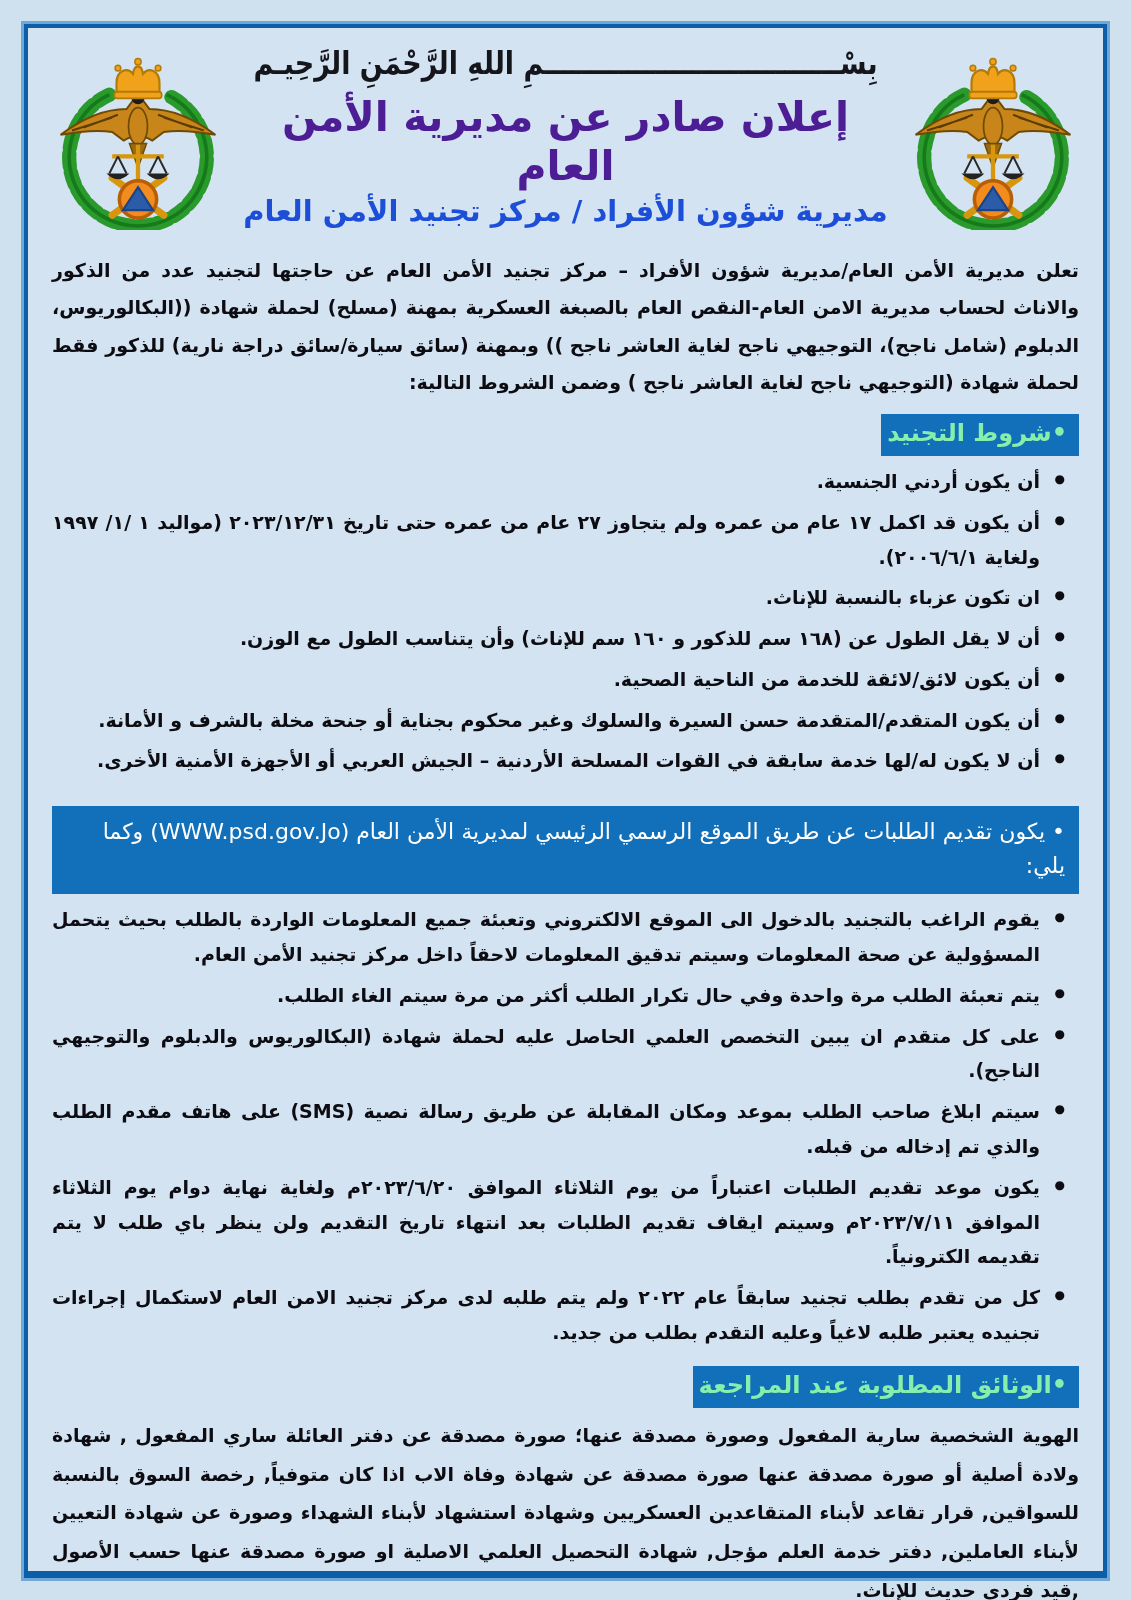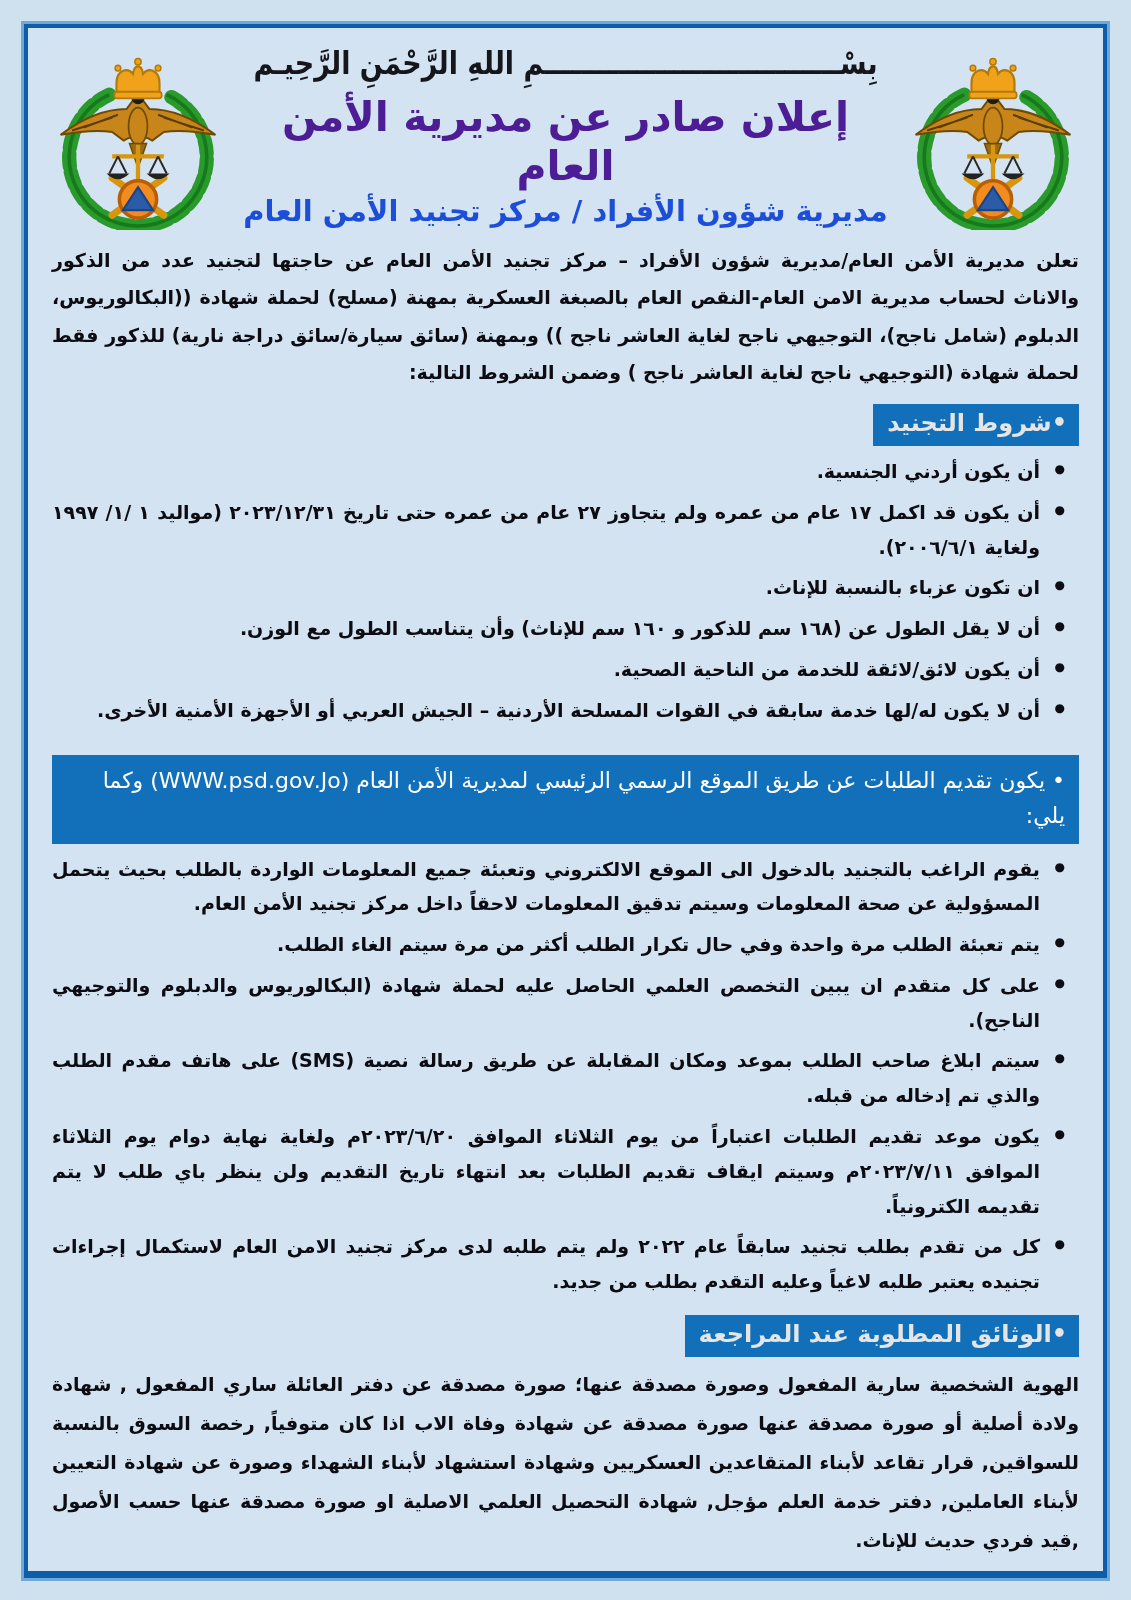--- a/index.html
+++ b/index.html
@@ -33,27 +33,27 @@
   .page-title{
     color:#4c1d95;font-size:41px;font-weight:bold;
     margin:14px 0 2px 0;line-height:1.2;
   }
   .page-subtitle{
     color:#1d4ed8;font-size:29px;font-weight:bold;line-height:1.25;
   }
   
   .intro{
     font-size:19px;font-weight:bold;color:#0c0c12;
-    line-height:1.98;text-align:justify;margin:12px 0 2px 0;
+    line-height:1.98;text-align:justify;margin:22px 0 2px 0;
   }
   .section-header{
     display:inline-block;
-    background:#1270ba;color:#e5e5e5;
+    background:#1270ba;color:#86efac;
     font-size:24px;font-weight:bold;
-    padding:5px 12px 9px 14px;
+    padding:5px 12px 9px 6px;
     margin:10px 0 6px 0;
   }
   ul.bullets{list-style:none;margin:2px 0 2px 0;padding:0 12px 0 0;}
   ul.bullets li{
     position:relative;
     font-size:19px;font-weight:bold;color:#0c0c12;
     line-height:1.83;text-align:justify;
     padding-right:27px;margin:0 0 6px 0;
   }
   ul.bullets li::before{
@@ -133,20 +133,21 @@
   <div class="hdr-line">
     <div class="section-header">•شروط التجنيد</div>
   </div>
 
   <ul class="bullets">
     <li>أن يكون أردني الجنسية.</li>
     <li>أن يكون قد اكمل ١٧ عام من عمره ولم يتجاوز ٢٧ عام من عمره حتى تاريخ ٢٠٢٣/١٢/٣١ (مواليد ١ /١/ ١٩٩٧ ولغاية ٢٠٠٦/٦/١).</li>
     <li>ان تكون عزباء بالنسبة للإناث.</li>
     <li>أن لا يقل الطول عن (١٦٨ سم للذكور و ١٦٠ سم للإناث) وأن يتناسب الطول مع الوزن.</li>
     <li>أن يكون لائق/لائقة للخدمة من الناحية الصحية.</li>
+    <li>أن يكون المتقدم/المتقدمة حسن السيرة والسلوك وغير محكوم بجناية أو جنحة مخلة بالشرف و الأمانة.</li>
     <li>أن لا يكون له/لها خدمة سابقة في القوات المسلحة الأردنية – الجيش العربي أو الأجهزة الأمنية الأخرى.</li>
   </ul>
 
   <div class="banner">• يكون تقديم الطلبات عن طريق الموقع الرسمي الرئيسي لمديرية الأمن العام (WWW.psd.gov.Jo) وكما يلي:</div>
 
   <ul class="bullets">
     <li>يقوم الراغب بالتجنيد بالدخول الى الموقع الالكتروني وتعبئة جميع المعلومات الواردة بالطلب بحيث يتحمل المسؤولية عن صحة المعلومات وسيتم تدقيق المعلومات لاحقاً داخل مركز تجنيد الأمن العام.</li>
     <li>يتم تعبئة الطلب مرة واحدة وفي حال تكرار الطلب أكثر من مرة سيتم الغاء الطلب.</li>
     <li>على كل متقدم ان يبين التخصص العلمي الحاصل عليه لحملة شهادة (البكالوريوس والدبلوم والتوجيهي الناجح).</li>
     <li>سيتم ابلاغ صاحب الطلب بموعد ومكان المقابلة عن طريق رسالة نصية (SMS) على هاتف مقدم الطلب والذي تم إدخاله من قبله.</li>

